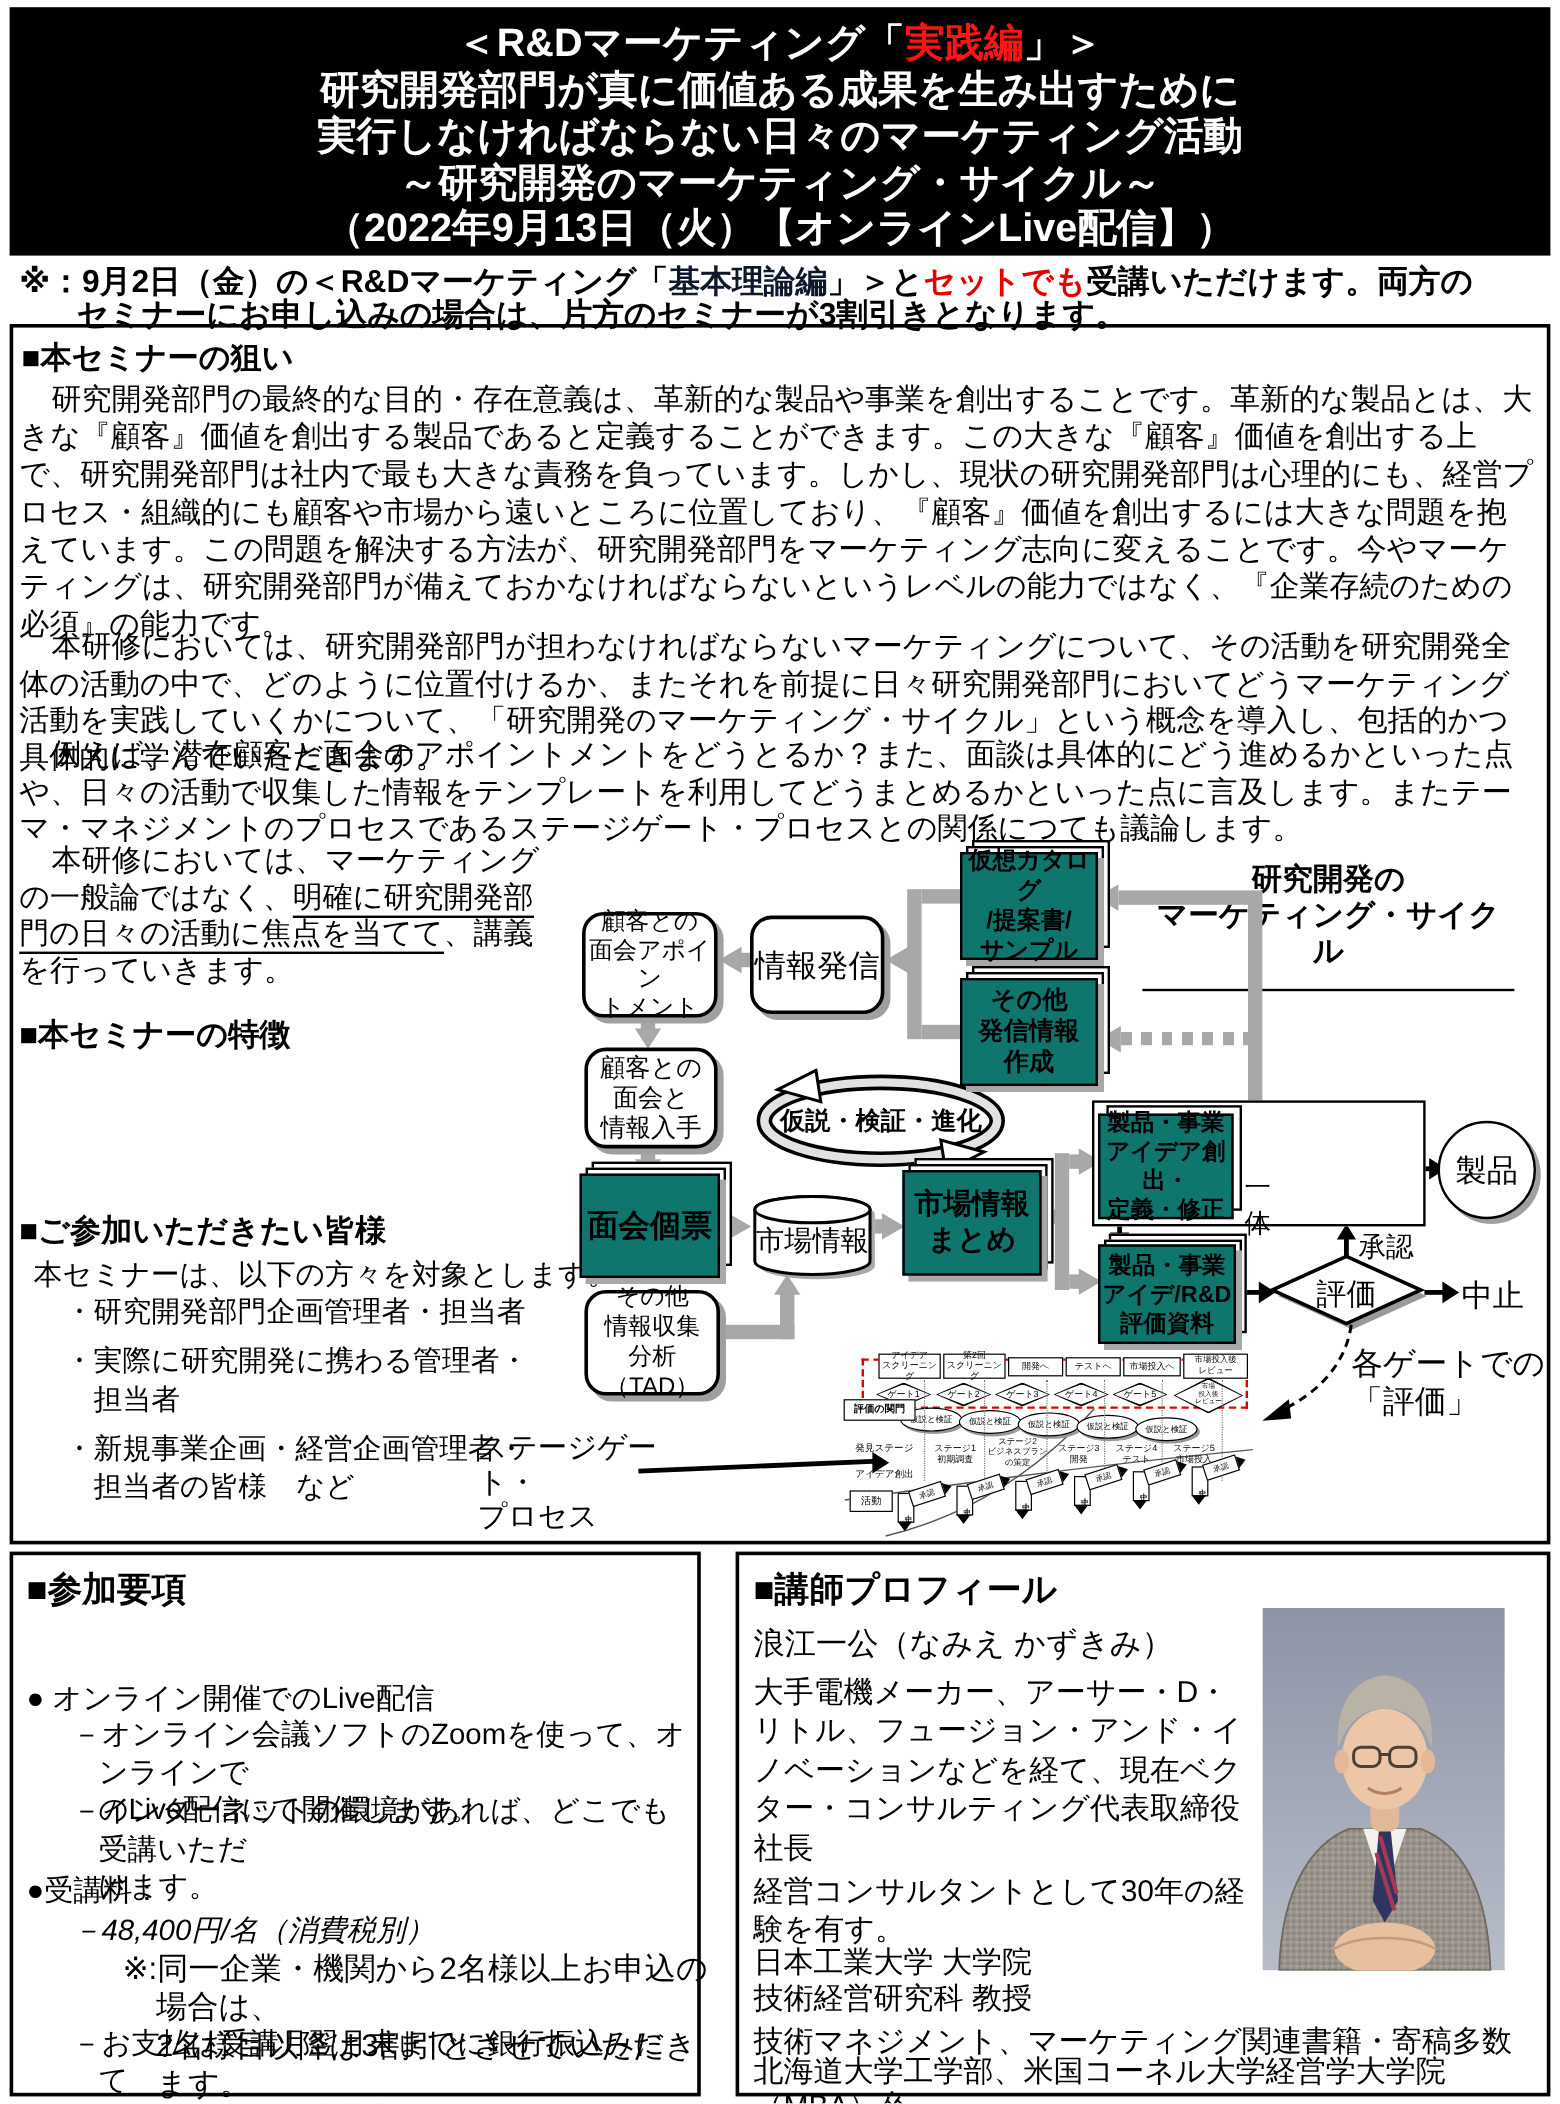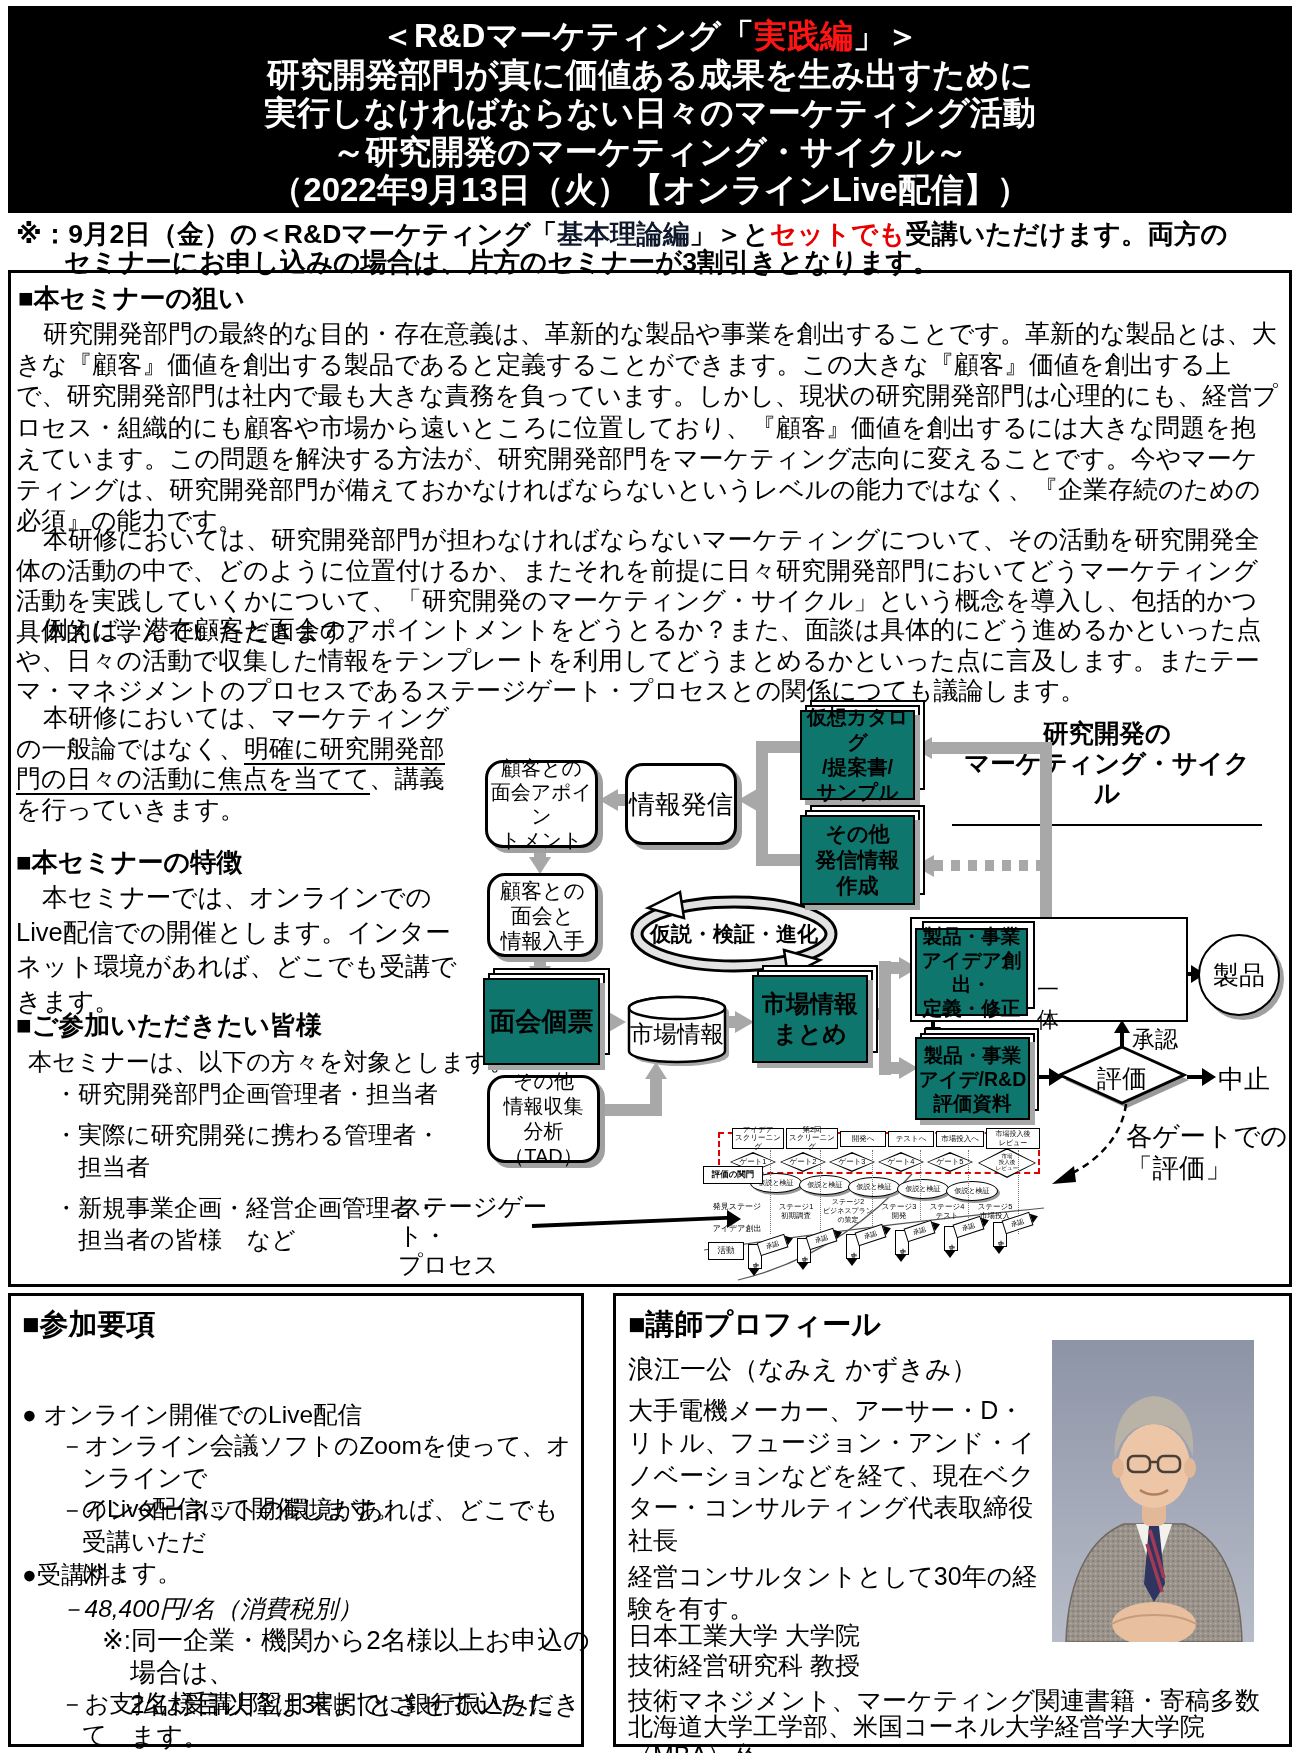--- a/index.html
+++ b/index.html
@@ -76,21 +76,20 @@
 
   <div class="abs b" style="left:18px;top:281px;font-size:26px;">■本セミナーの狙い</div>
   <div class="abs" style="left:16px;top:318px;width:1264px;font-size:25px;line-height:31.2px;text-indent:27px;">研究開発部門の最終的な目的・存在意義は、革新的な製品や事業を創出することです。革新的な製品とは、大きな『顧客』価値を創出する製品であると定義することができます。この大きな『顧客』価値を創出する上で、研究開発部門は社内で最も大きな責務を負っています。しかし、現状の研究開発部門は心理的にも、経営プロセス・組織的にも顧客や市場から遠いところに位置しており、『顧客』価値を創出するには大きな問題を抱えています。この問題を解決する方法が、研究開発部門をマーケティング志向に変えることです。今やマーケティングは、研究開発部門が備えておかなければならないというレベルの能力ではなく、『企業存続のための必須』の能力です。</div>
   <div class="abs" style="left:16px;top:524px;width:1264px;font-size:25px;line-height:30.5px;text-indent:27px;">本研修においては、研究開発部門が担わなければならないマーケティングについて、その活動を研究開発全体の活動の中で、どのように位置付けるか、またそれを前提に日々研究開発部門においてどうマーケティング活動を実践していくかについて、「研究開発のマーケティング・サイクル」という概念を導入し、包括的かつ具体的に学んでいただきます。</div>
   <div class="abs" style="left:16px;top:614px;width:1264px;font-size:25px;line-height:30.5px;text-indent:27px;">例えば、潜在顧客と面会のアポイントメントをどうとるか？また、面談は具体的にどう進めるかといった点や、日々の活動で収集した情報をテンプレートを利用してどうまとめるかといった点に言及します。またテーマ・マネジメントのプロセスであるステージゲート・プロセスとの関係につても議論します。</div>
 
   <div class="abs" style="left:16px;top:702px;width:436px;font-size:25px;line-height:30.5px;text-indent:27px;">
     <span>本研修においては、マーケティングの一般論ではなく、</span><span style="border-bottom:2px solid #000;padding-bottom:1px;">明確に研究開発部門の日々の活動に焦点を当てて</span><span>、講義を行っていきます。</span>
   </div>
   <div class="abs b" style="left:16px;top:845px;font-size:26px;">■本セミナーの特徴</div>
-  <div class="abs" style="left:16px;top:880px;width:446px;font-size:25.5px;line-height:34.5px;text-indent:26px;">本セミナーでは、オンラインでのLive配信での開催とします。インターネット環境があれば、どこでも受講できます。</div>
   <div class="abs b" style="left:16px;top:1008px;font-size:26px;">■ご参加いただきたい皆様</div>
   <div class="abs" style="left:28px;top:1046px;font-size:24px;">本セミナーは、以下の方々を対象とします。</div>
   <div class="abs" style="left:54px;top:1078px;width:400px;font-size:24px;line-height:32px;">
     <div class="pre" style="padding-left:24px;text-indent:-24px;margin-bottom:9px;">・研究開発部門企画管理者・担当者</div>
     <div class="pre" style="padding-left:24px;text-indent:-24px;margin-bottom:9px;">・実際に研究開発に携わる管理者・
 担当者</div>
     <div class="pre" style="padding-left:24px;text-indent:-24px;">・新規事業企画・経営企画管理者・
 担当者の皆様　など</div>
   </div>
 

